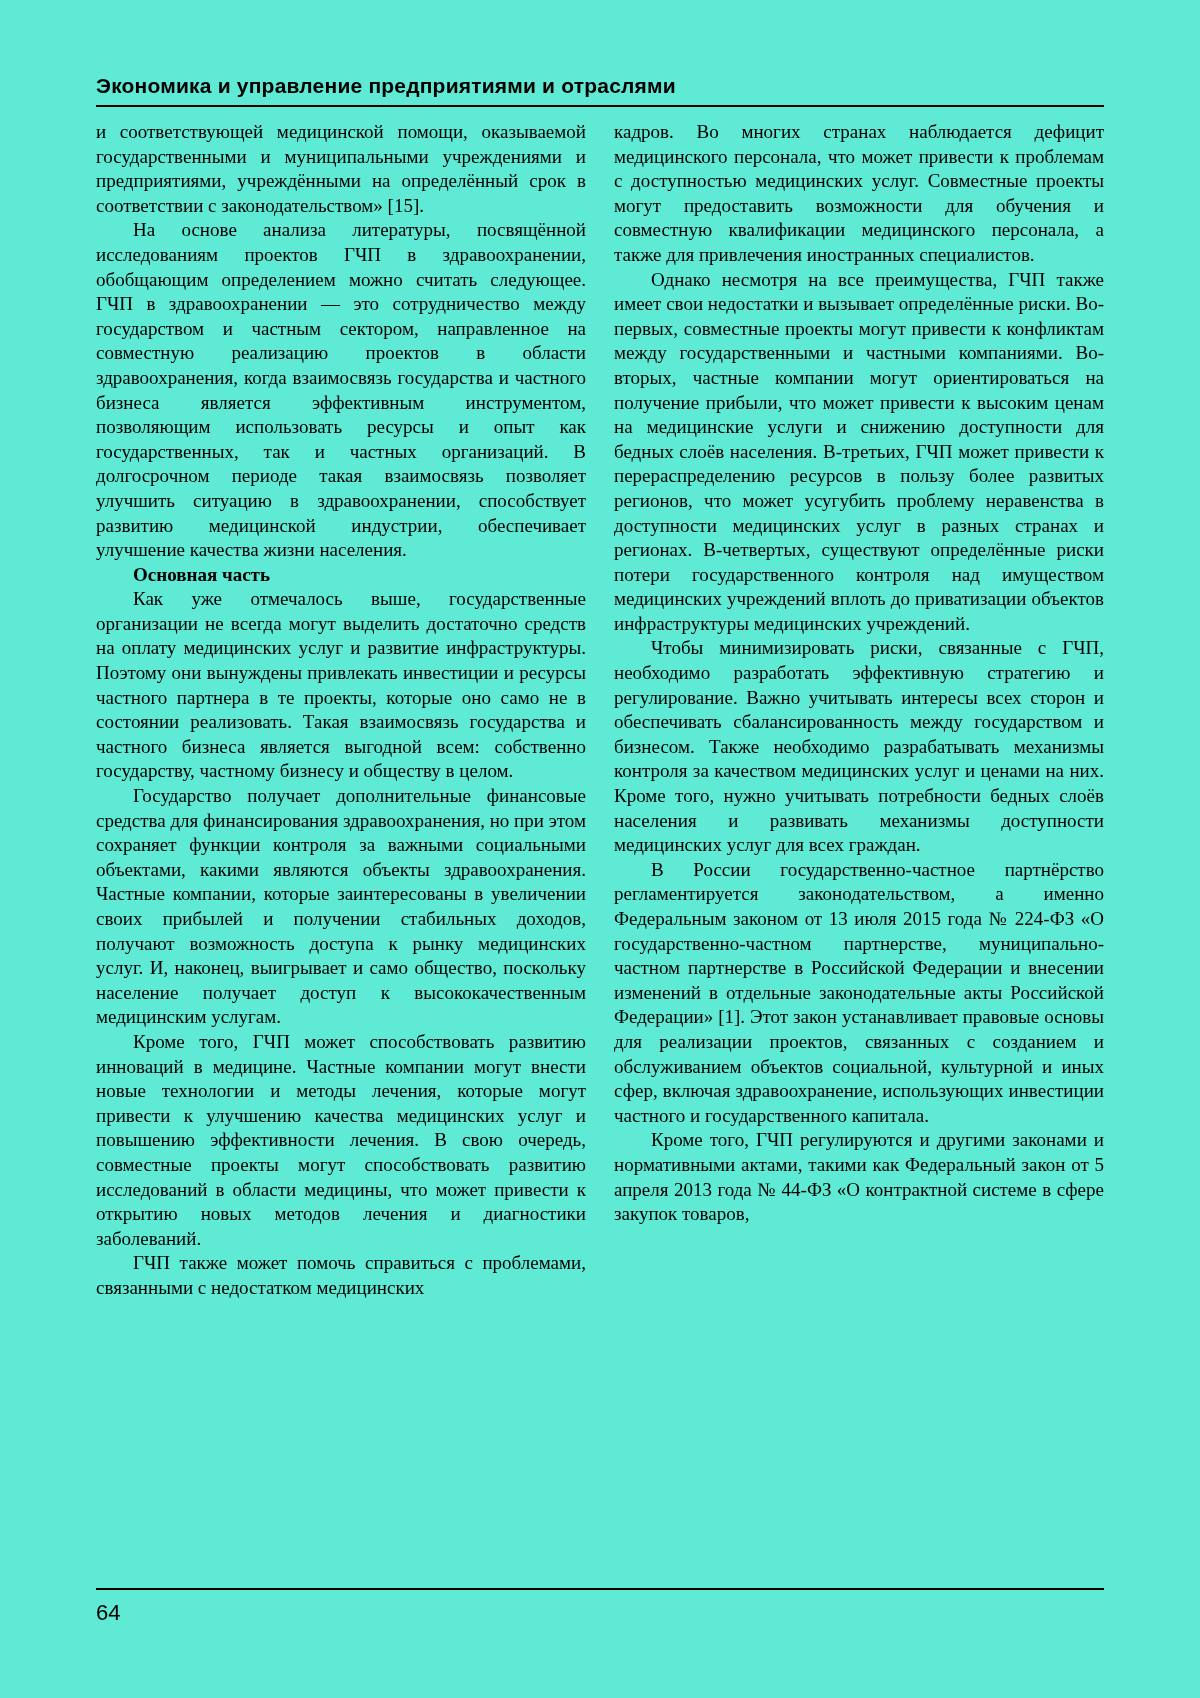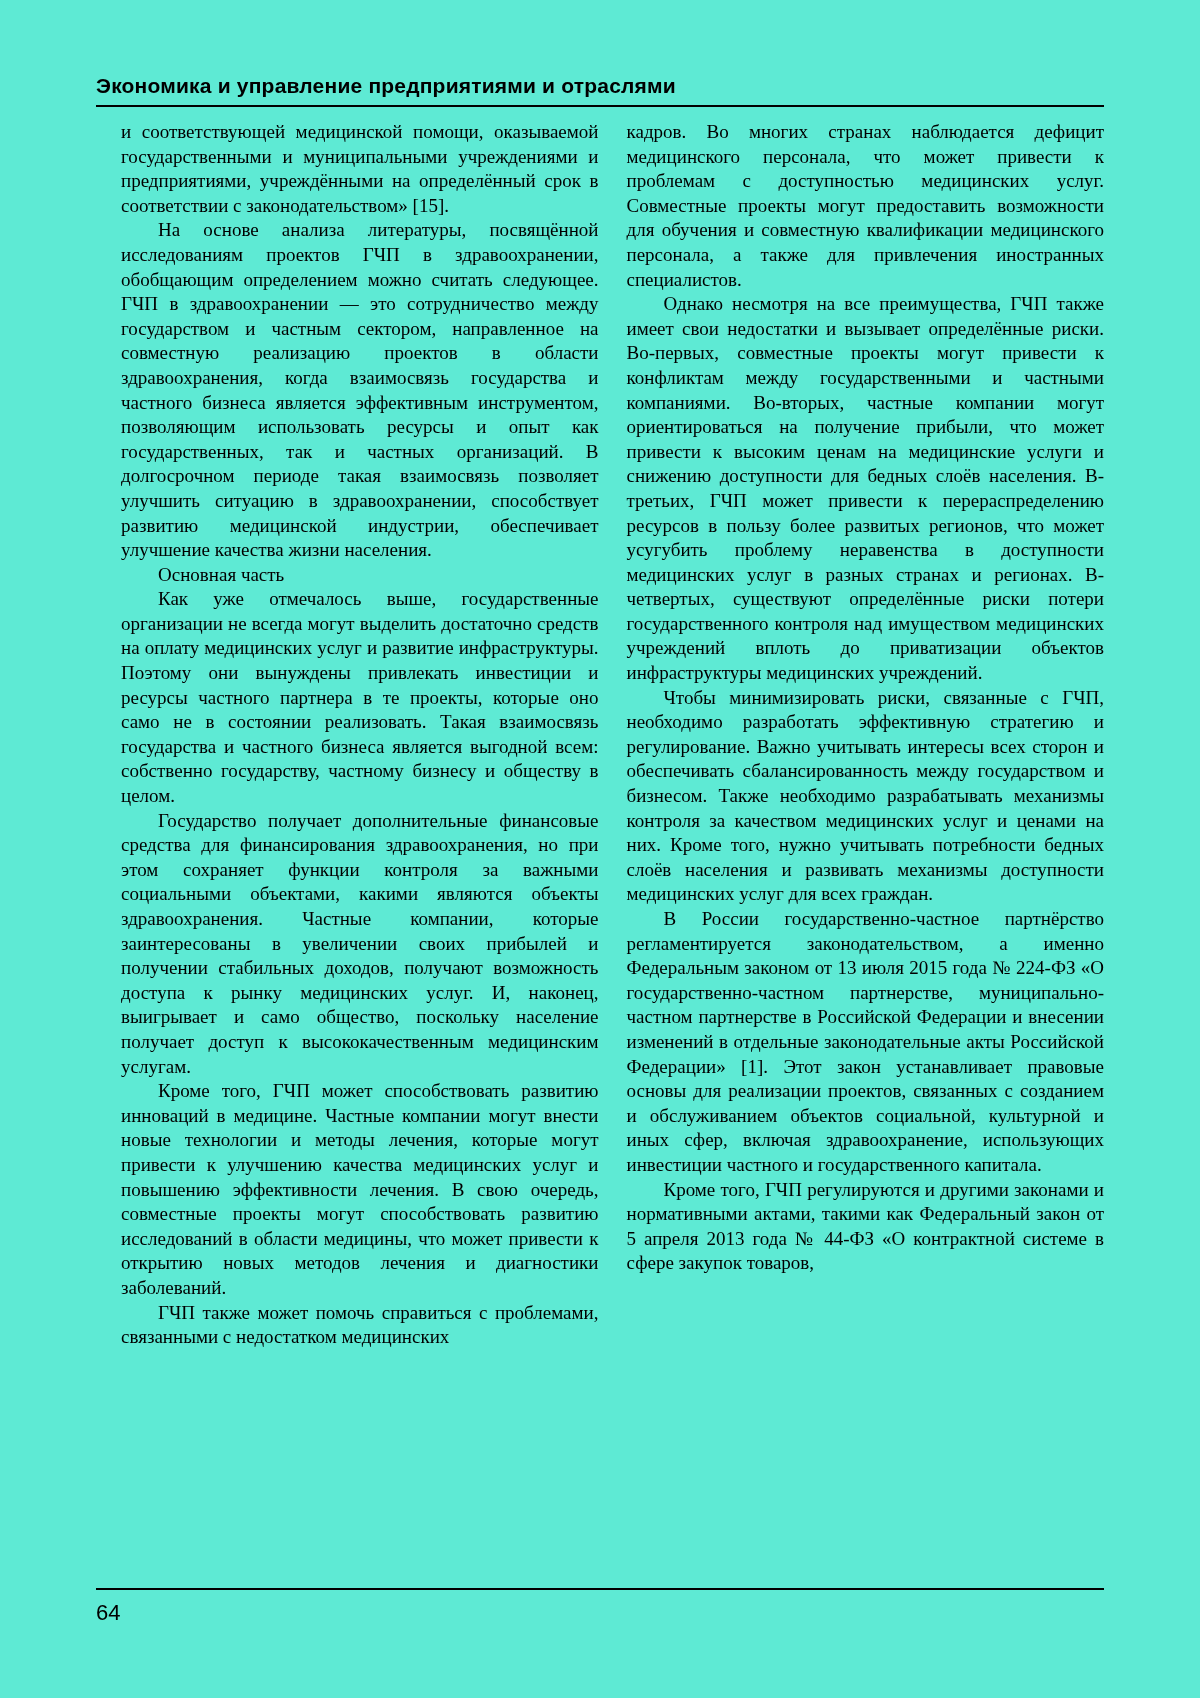--- a/index.html
+++ b/index.html
@@ -36,40 +36,39 @@
     border-top: 2px solid #000000;
     height: 0;
   }
   .columns {
     position: absolute;
     top: 120px;
     left: 96px;
     right: 96px;
     display: flex;
     gap: 28px;
-    margin-left: 25px;
   }
   .col {
     flex: 1 1 0;
     text-align: justify;
     font-size: 19px;
     line-height: 24.6px;
     -webkit-hyphens: auto;
     hyphens: auto;
   }
   .col p {
     margin: 0;
     padding: 0;
     text-indent: 37px;
   }
   .col p.first {
     text-indent: 0;
   }
   .col p.heading {
-    font-weight: 400;
+    font-weight: 700;
   }
   .footer-rule {
     position: absolute;
     top: 1588px;
     left: 96px;
     right: 96px;
     border-top: 2px solid #000000;
     height: 0;
   }
   .footer {

